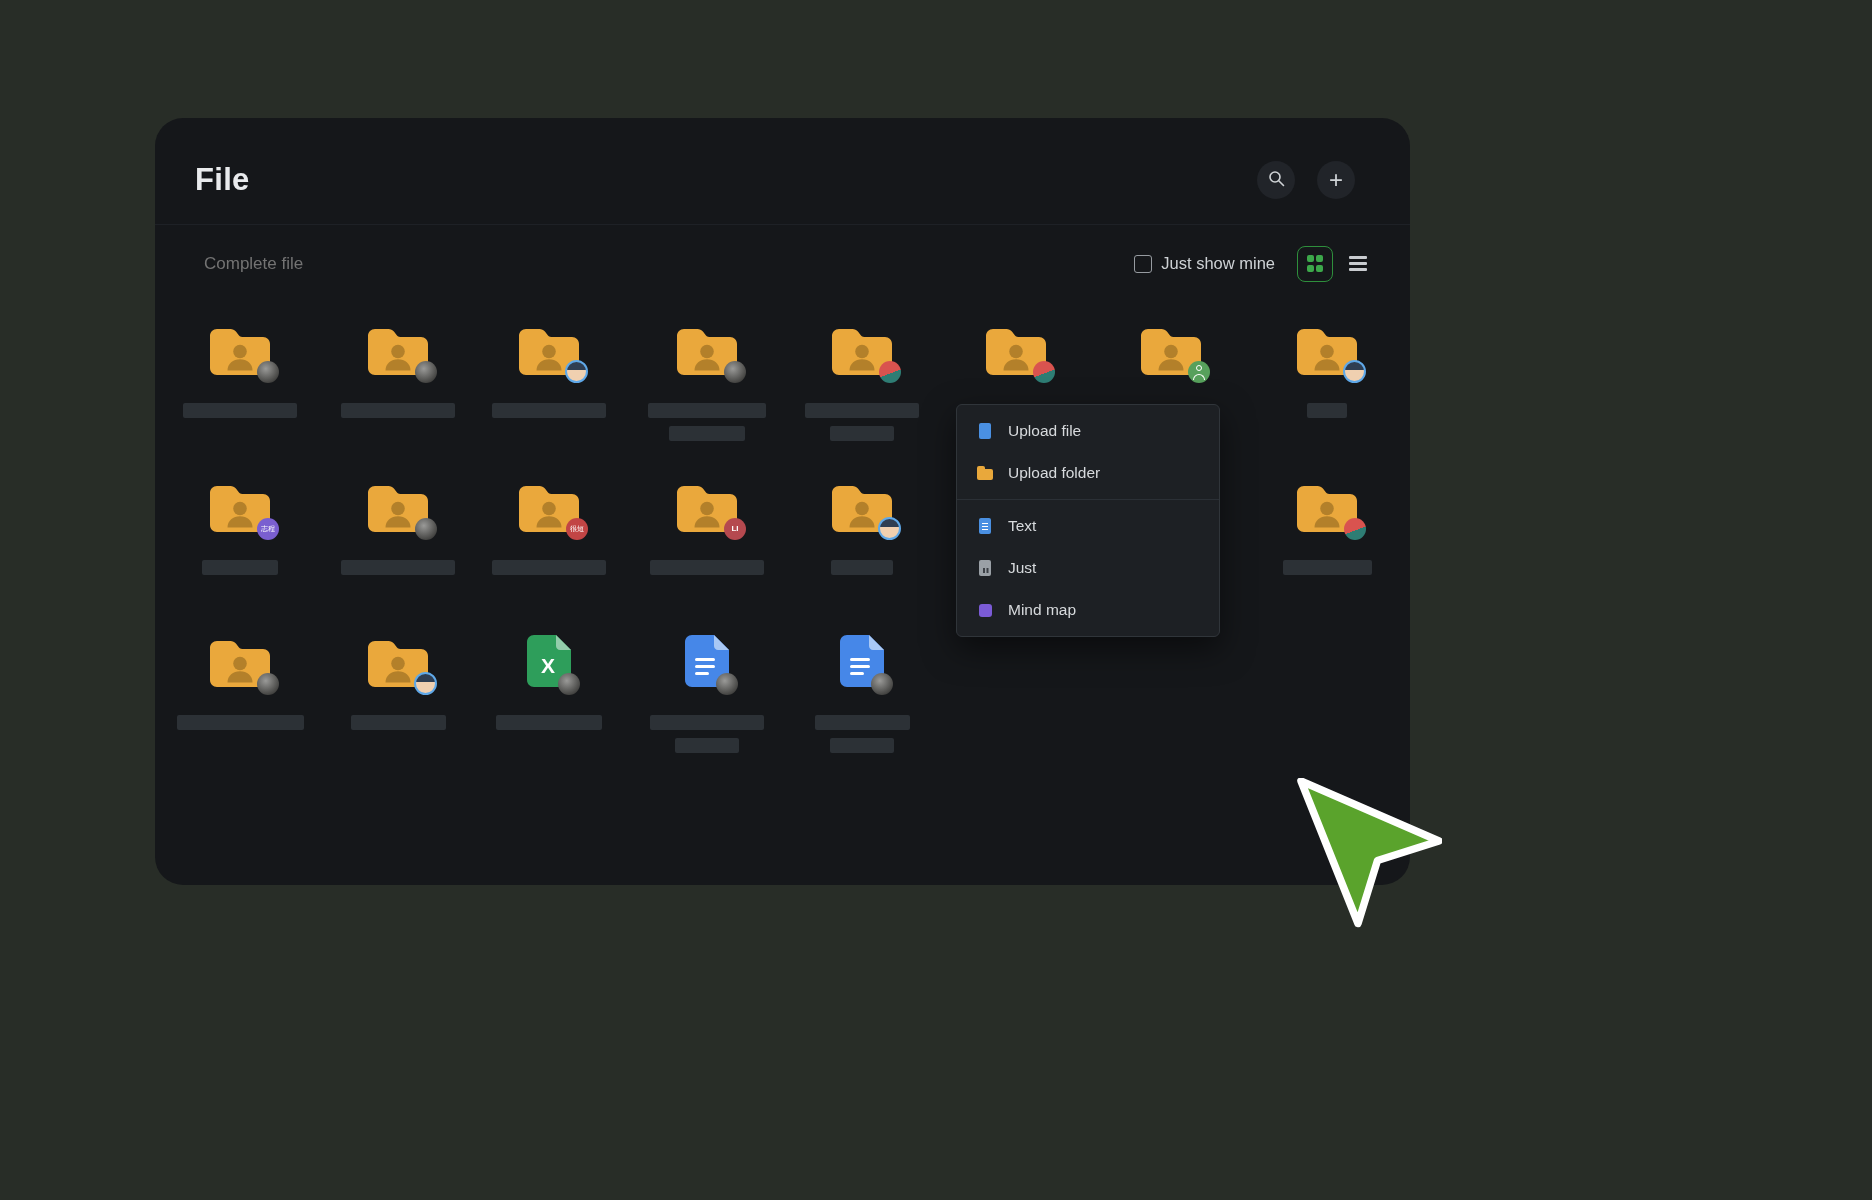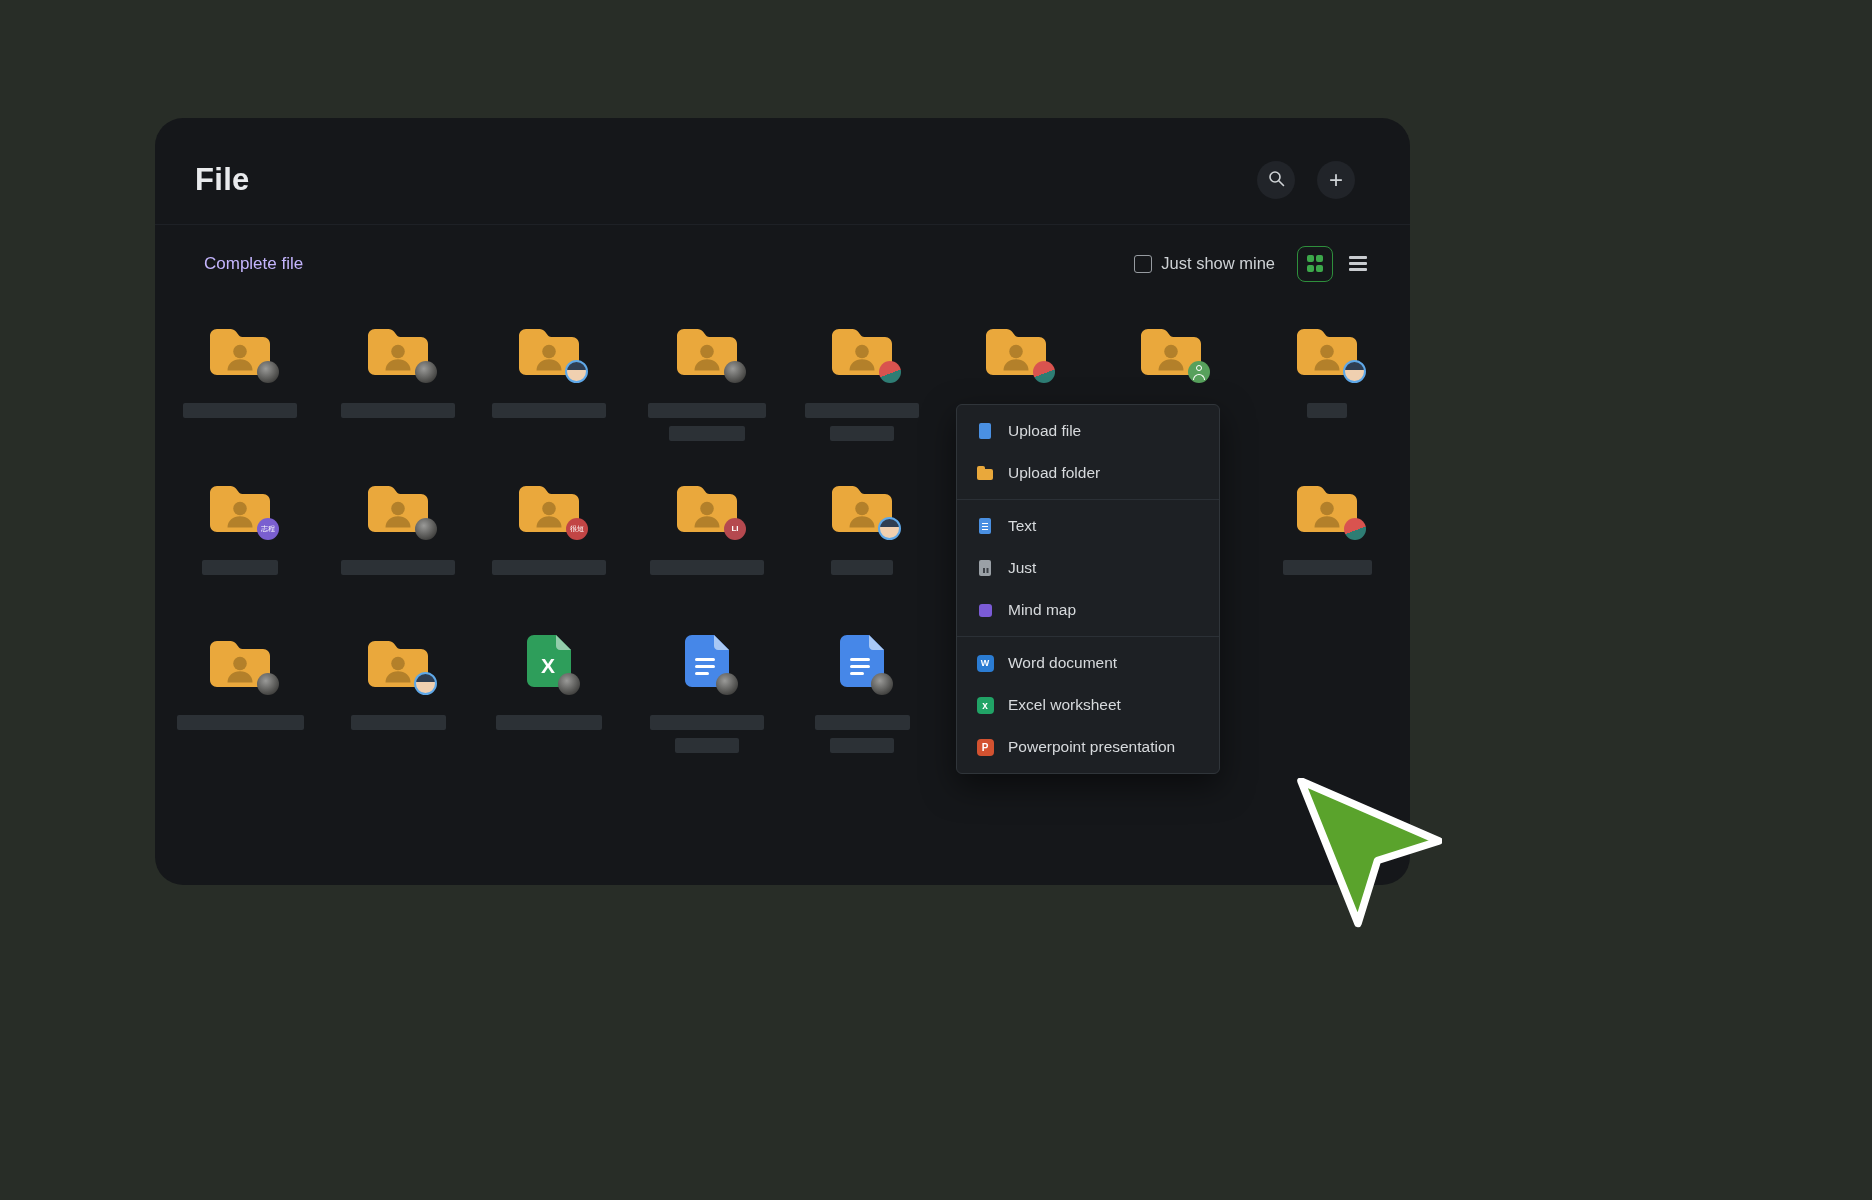--- a/index.html
+++ b/index.html
@@ -24,21 +24,21 @@
     width:38px;height:38px;border-radius:50%;background:#212429;border:none;
     display:flex;align-items:center;justify-content:center;color:#cfd3d6;cursor:pointer;padding:0;
   }
   .plus-glyph{font-size:24px;font-weight:300;line-height:1;color:#cfd3d6;}
   
   .toolbar{
     height:78px;box-sizing:border-box;
     display:flex;align-items:center;justify-content:space-between;
     padding:0 37px 0 49px;border-top:1px solid #1e2126;
   }
-  .section-label{color:#c4b5fd;font-size:17px;}
+  .section-label{color:#737373;font-size:17px;}
   .toolbar-right{display:flex;align-items:center;}
   .filter{display:flex;align-items:center;gap:9px;color:#ced2d5;font-size:16.5px;cursor:pointer;}
   .checkbox{width:16px;height:16px;border:1.5px solid #969ba0;border-radius:3px;background:transparent;display:inline-block;}
   .view-toggles{display:flex;align-items:center;gap:10px;margin-left:22px;}
   .grid-btn{width:36px;height:36px;border:1px solid #2E8F3C;border-radius:8px;background:transparent;display:flex;align-items:center;justify-content:center;cursor:pointer;padding:0;}
   .grid-glyph{display:grid;grid-template-columns:7px 7px;grid-template-rows:7px 7px;gap:2.5px;}
   .grid-glyph i{background:#3CA84A;border-radius:2px;}
   .list-btn{width:30px;height:36px;border:none;background:transparent;display:flex;flex-direction:column;justify-content:center;gap:3.5px;cursor:pointer;padding:0;}
   .list-btn i{display:block;width:18px;height:2.4px;background:#c9ccd0;border-radius:1px;margin:0 auto;}
   
@@ -373,34 +373,20 @@
       </div>
       <div class="menu-item">
         <span class="mi mi-chart"></span>
         <span class="mi-label">Just</span>
       </div>
       <div class="menu-item">
         <span class="mi mi-mindmap"></span>
         <span class="mi-label">Mind map</span>
       </div>
     </div>
-    <div class="menu-group">
-      <div class="menu-item">
-        <span class="mi mi-word"></span>
-        <span class="mi-label">Word document</span>
-      </div>
-      <div class="menu-item">
-        <span class="mi mi-excel"></span>
-        <span class="mi-label">Excel worksheet</span>
-      </div>
-      <div class="menu-item">
-        <span class="mi mi-ppt"></span>
-        <span class="mi-label">Powerpoint presentation</span>
-      </div>
-    </div>
   </div>
 
 </div>
 
 <div class="cursor">
   <svg width="150" height="150" viewBox="0 0 100 100">
     <path d="M6 2 L98 42 L57 55 L44 97 Z" fill="#5AA32C" stroke="#ffffff" stroke-width="5" stroke-linejoin="round"></path>
   </svg>
 </div>
 

